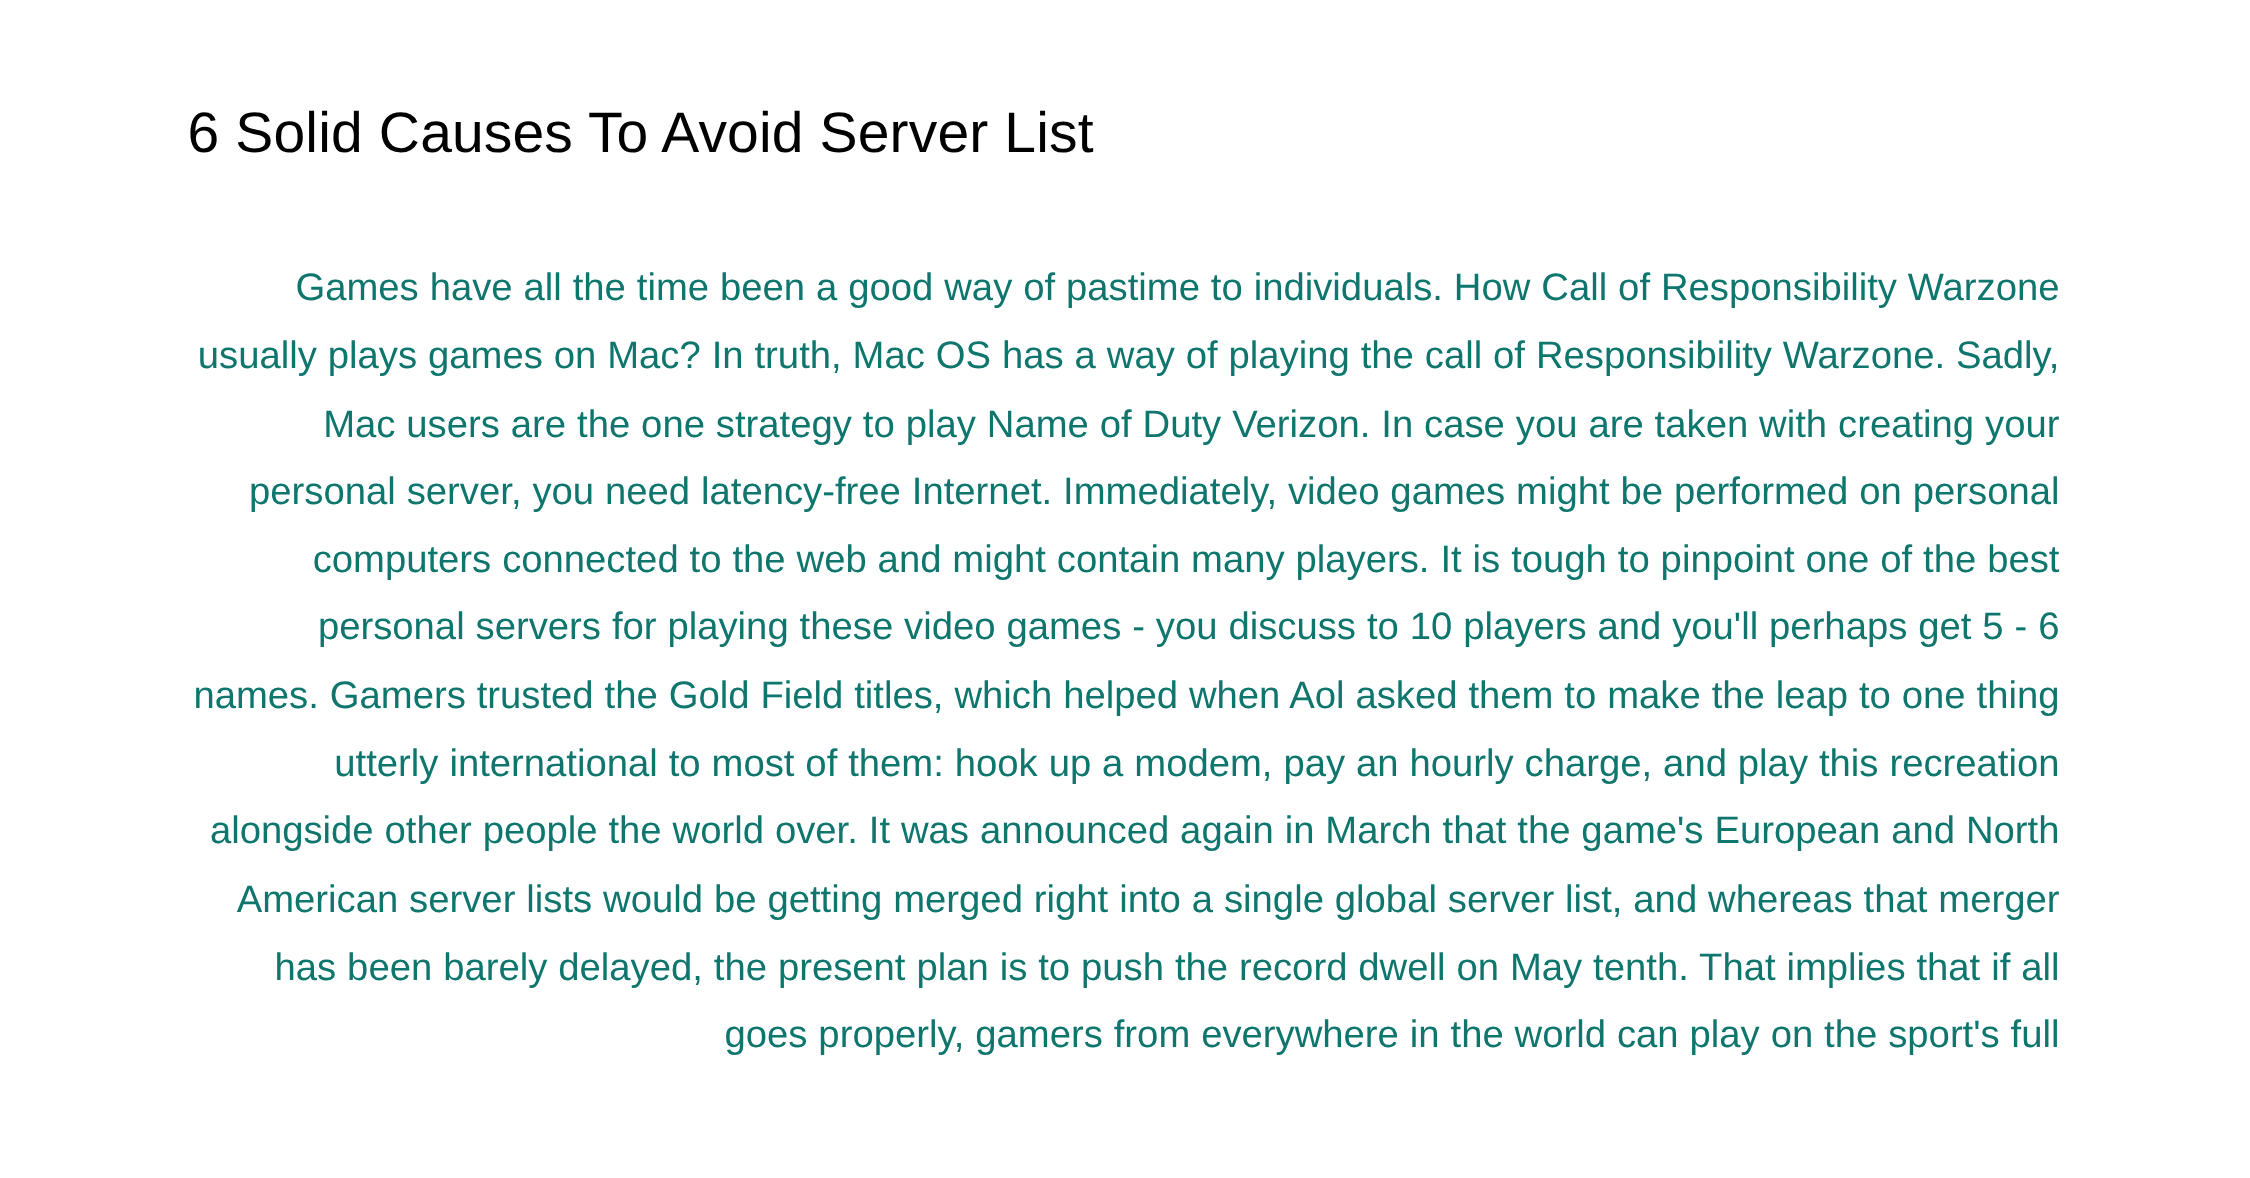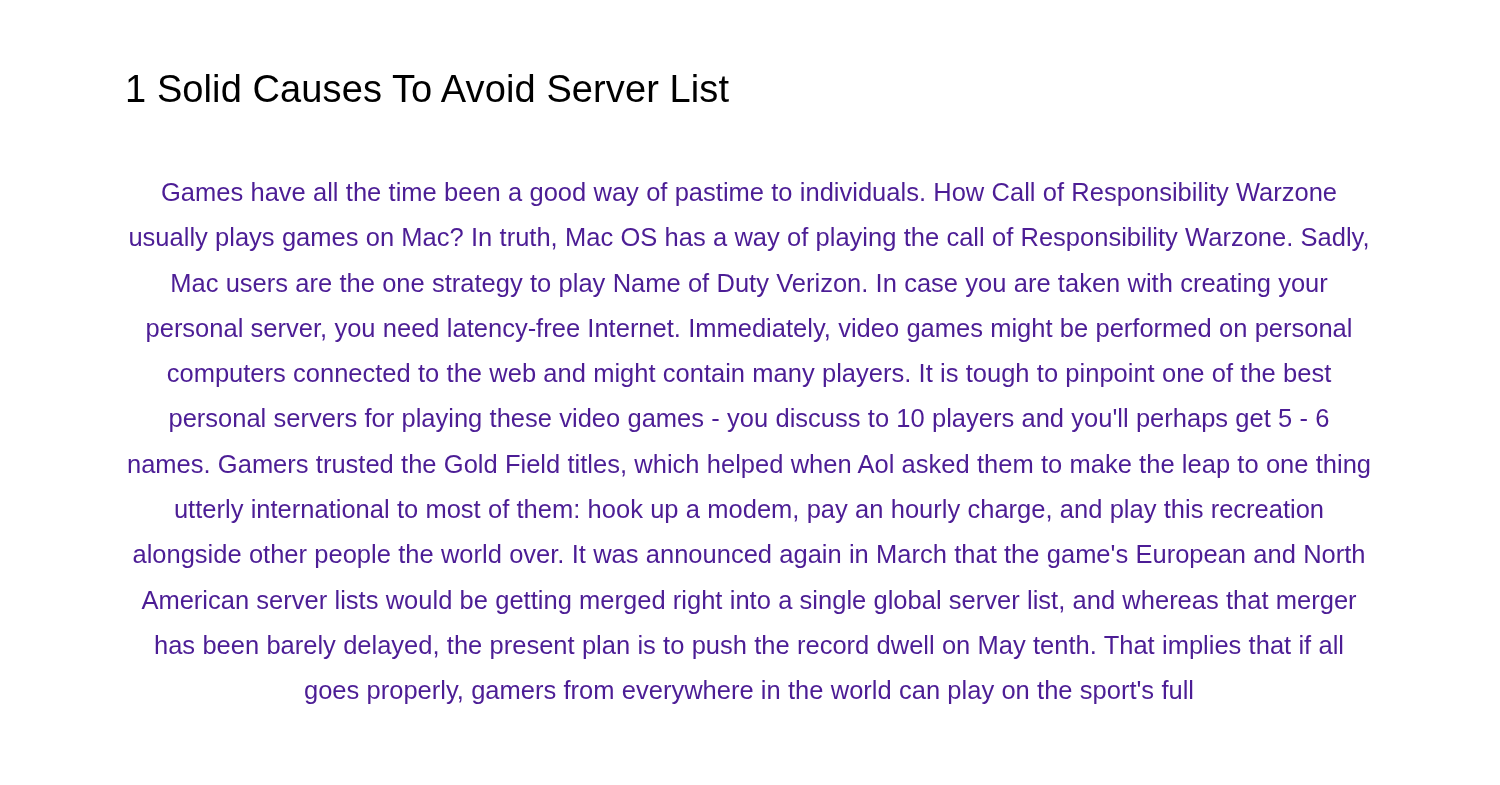--- a/index.html
+++ b/index.html
@@ -45,28 +45,28 @@
     white-space: nowrap;
   }
   .doc-body {
     position: absolute;
     top: 170px;
     left: 0;
     width: 1248px;
     font-family: "Liberation Sans", sans-serif;
     font-size: 25.5px;
     line-height: 45.3px;
-    color: #4c1d95;
+    color: #0f766e;
     margin: 0;
     padding: 0;
-    text-align: center;
+    text-align: right;
     word-spacing: 0.2px;
   }
 </style>
 </head>
 <body>
 
 <div class="page">
   <div class="content">
-    <h1 class="doc-title">1 Solid Causes To Avoid Server List</h1>
+    <h1 class="doc-title">6 Solid Causes To Avoid Server List</h1>
     <p class="doc-body">Games have all the time been a good way of pastime to individuals. How Call of Responsibility Warzone usually plays games on Mac? In truth, Mac OS has a way of playing the call of Responsibility Warzone. Sadly, Mac users are the one strategy to play Name of Duty Verizon. In case you are taken with creating your personal server, you need latency-free Internet. Immediately, video games might be performed on personal computers connected to the web and might contain many players. It is tough to pinpoint one of the best personal servers for playing these video games - you discuss to 10 players and you'll perhaps get 5 - 6 names. Gamers trusted the Gold Field titles, which helped when Aol asked them to make the leap to one thing utterly international to most of them: hook up a modem, pay an hourly charge, and play this recreation alongside other people the world over. It was announced again in March that the game's European and North American server lists would be getting merged right into a single global server list, and whereas that merger has been barely delayed, the present plan is to push the record dwell on May tenth. That implies that if all goes properly, gamers from everywhere in the world can play on the sport's full</p>
   </div>
 </div>
 
 </body></html>

